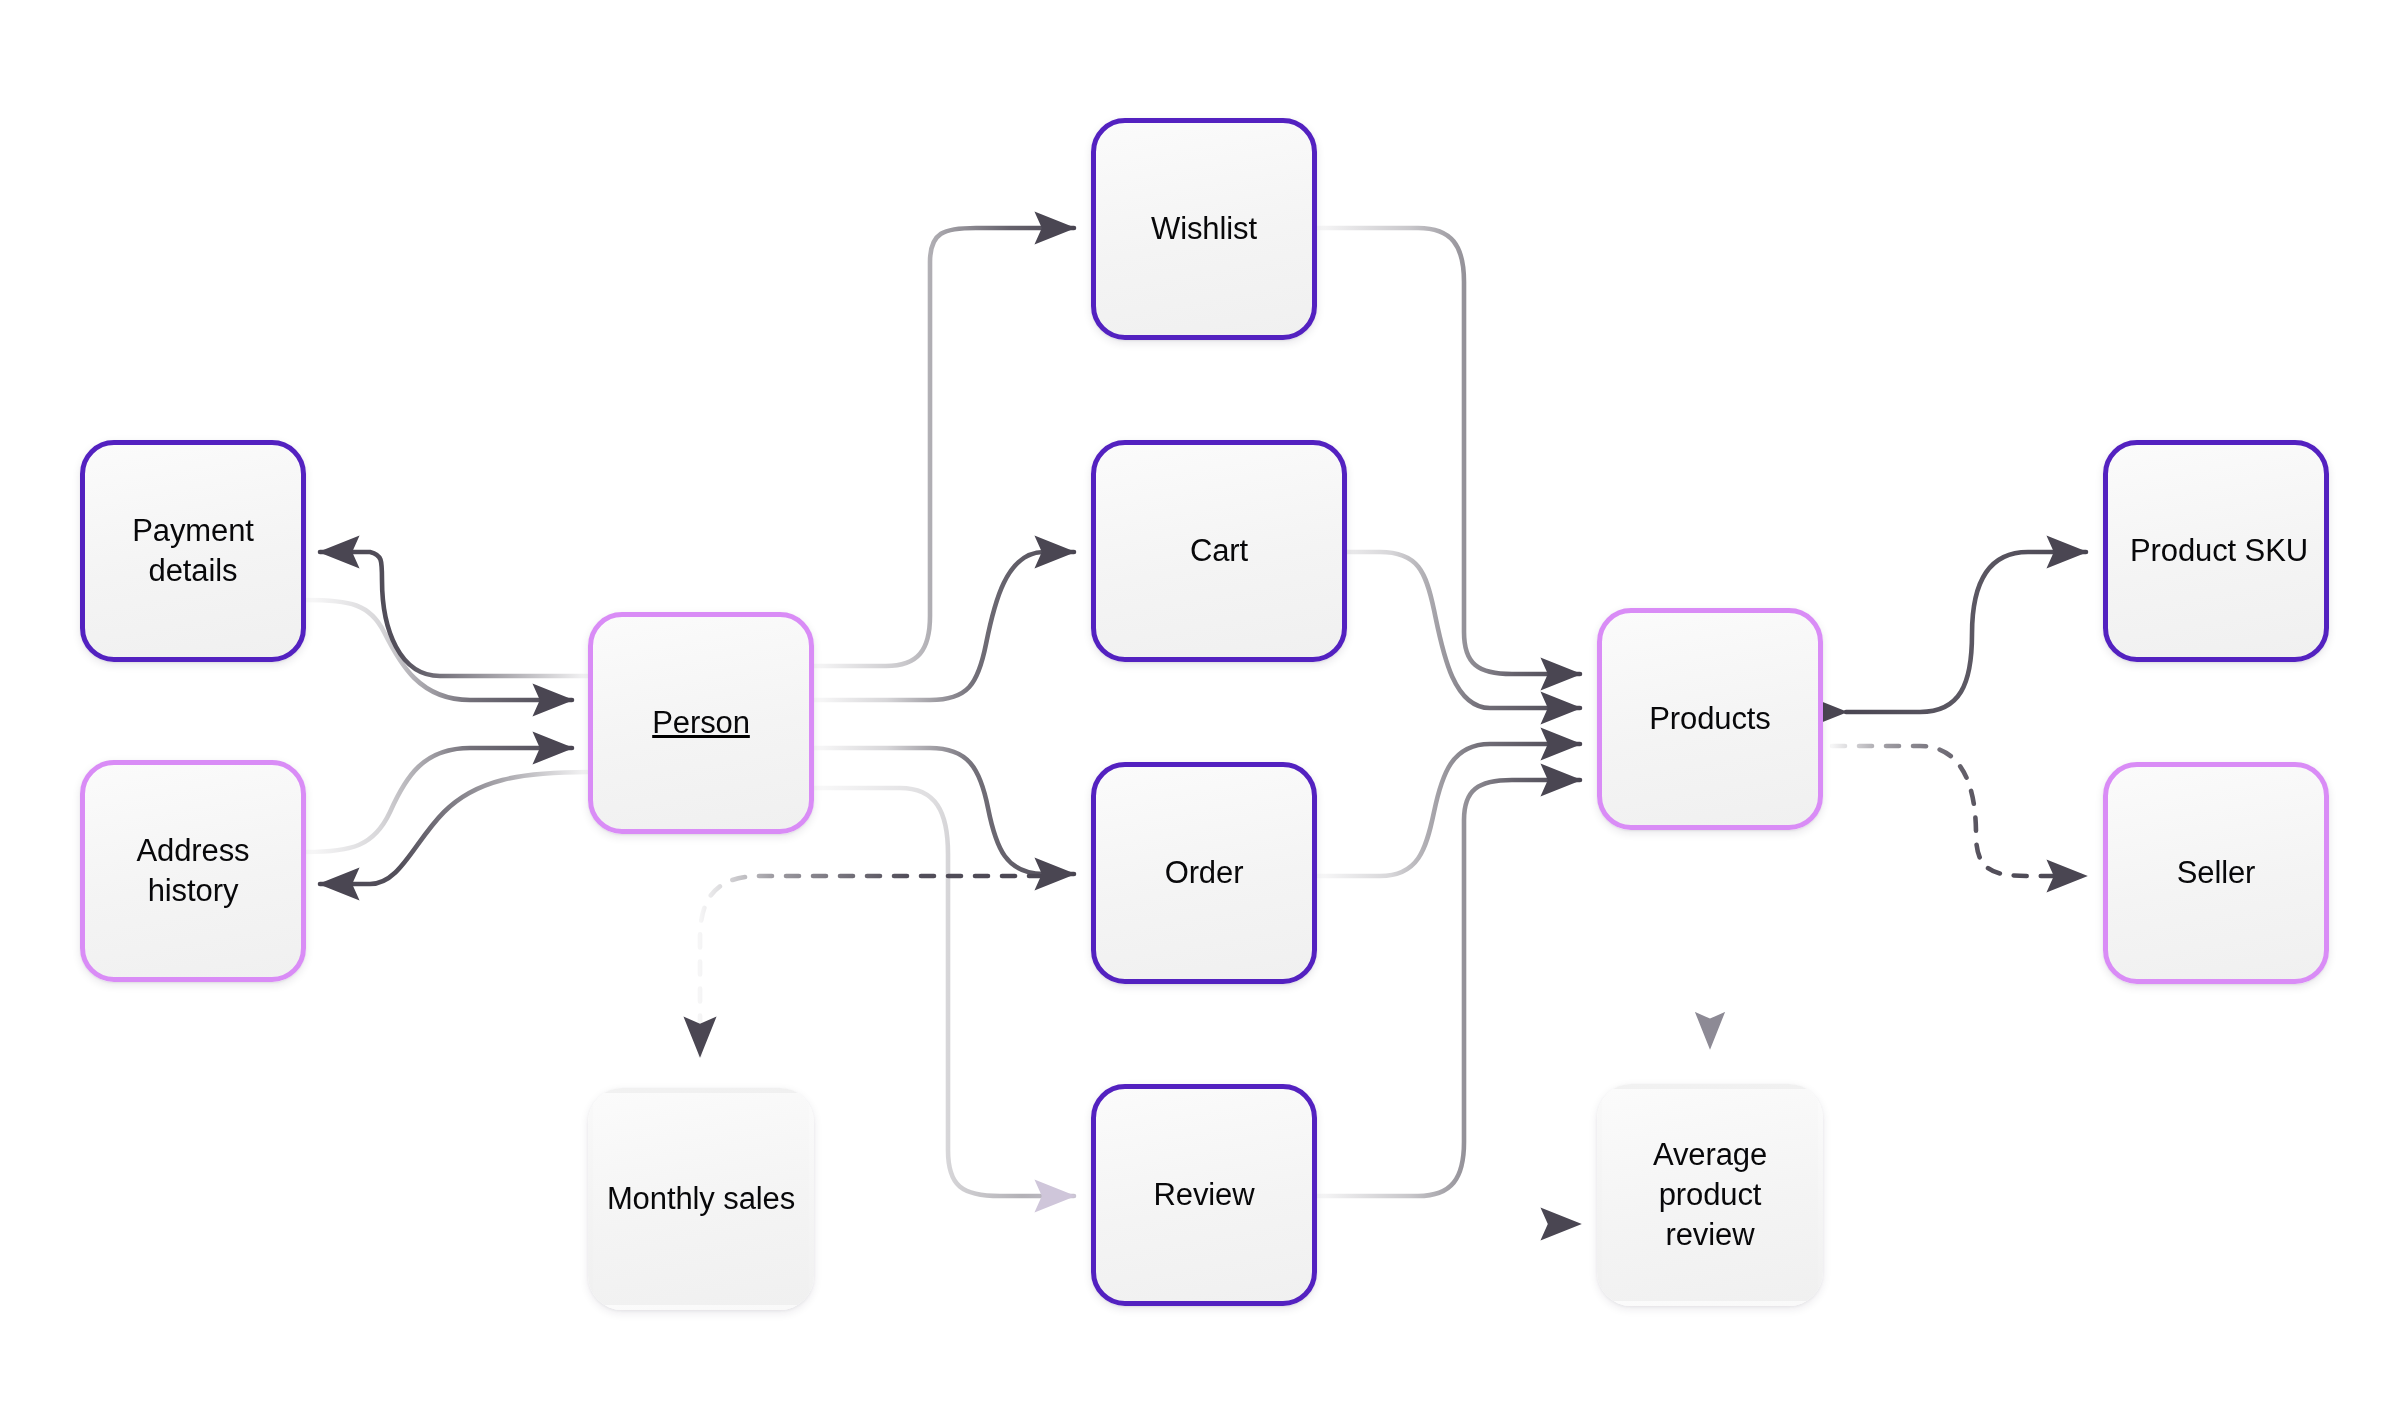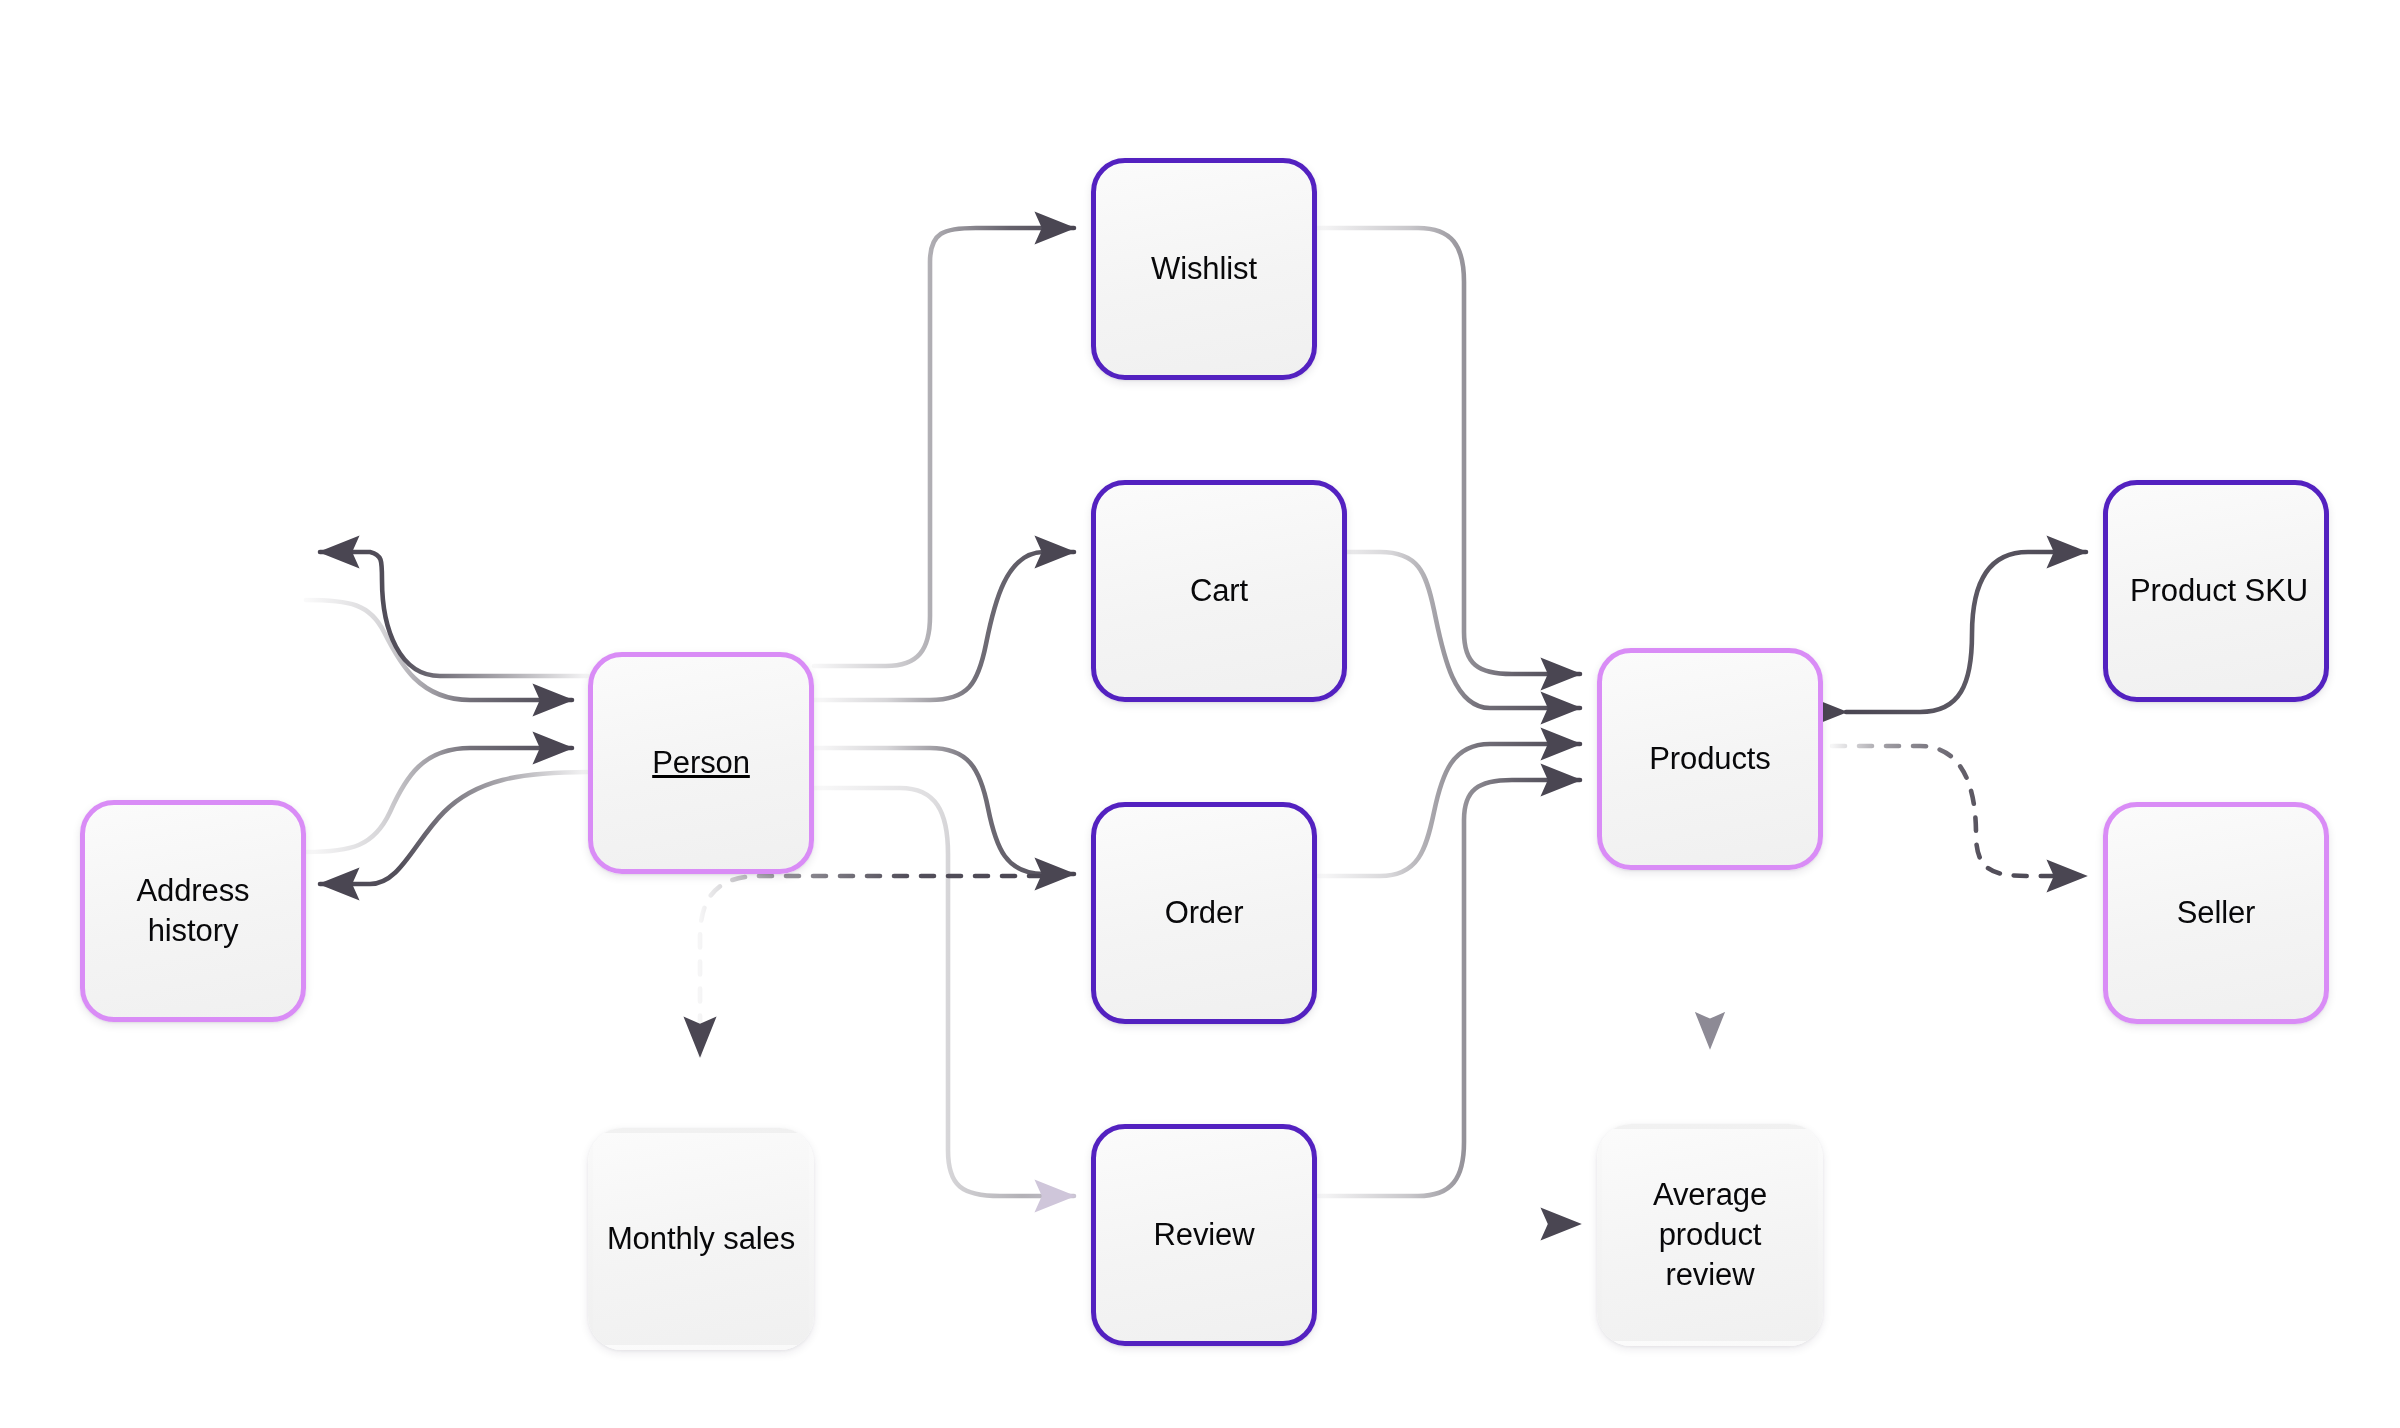--- a/index.html
+++ b/index.html
@@ -33,21 +33,20 @@
     display: flex;
     align-items: center;
     justify-content: center;
     text-align: center;
     border-radius: 34px;
     background: linear-gradient(170deg, #fbfbfb 0%, #f4f4f4 55%, #f0f0f0 100%);
     box-shadow: 0 3px 9px rgba(30, 20, 50, 0.10),
                 0 1px 2px rgba(30, 20, 50, 0.07);
     border: 5px solid transparent;
     z-index: 2;
-    margin-top: 40px;
   }
   .node .node-label {
     font-size: 31px;
     line-height: 1.28;
     color: #08080a;
     font-weight: 400;
     letter-spacing: -0.1px;
     padding: 0 12px;
     user-select: none;
   }
@@ -154,20 +153,23 @@
 
       <path d="M 1832,746 L 1920,746 C 1964,746 1976,790 1976,834 C 1976,876 1998,876 2040,876 L 2086,876" stroke="url(#g-dash)" stroke-dasharray="13 14" marker-end="url(#ah-dark)"></path>
 
       <path d="M 1710,834 L 1710,1048" stroke="url(#g-dash-down)" stroke-dasharray="11 15" stroke-width="4.2" marker-end="url(#ah-mid)"></path>
 
       <path d="M 1370,1224 L 1580,1224" stroke="url(#g-dash)" stroke-dasharray="13 14" marker-end="url(#ah-dark)"></path>
 
     </g>
   </svg>
 
+  <div class="node accent-deep" style="left:80px; top:440px; width:226px; height:222px;">
+    <span class="node-label">Payment details</span>
+  </div>
 
   <div class="node accent-light" style="left:80px; top:760px; width:226px; height:222px;">
     <span class="node-label">Address history</span>
   </div>
 
   <div class="node accent-light" style="left:588px; top:612px; width:226px; height:222px;text-decoration:underline;">
     <span class="node-label">Person</span>
   </div>
 
   <div class="node accent-none" style="left:588px; top:1088px; width:226px; height:222px;">

